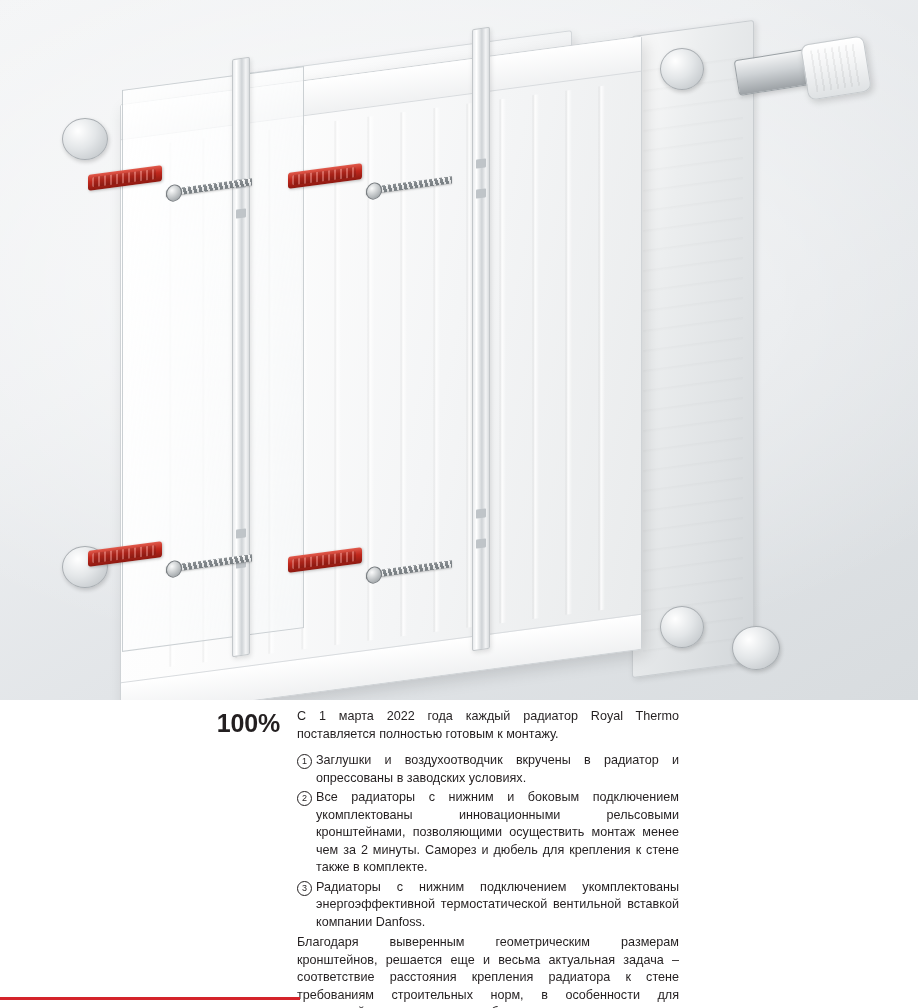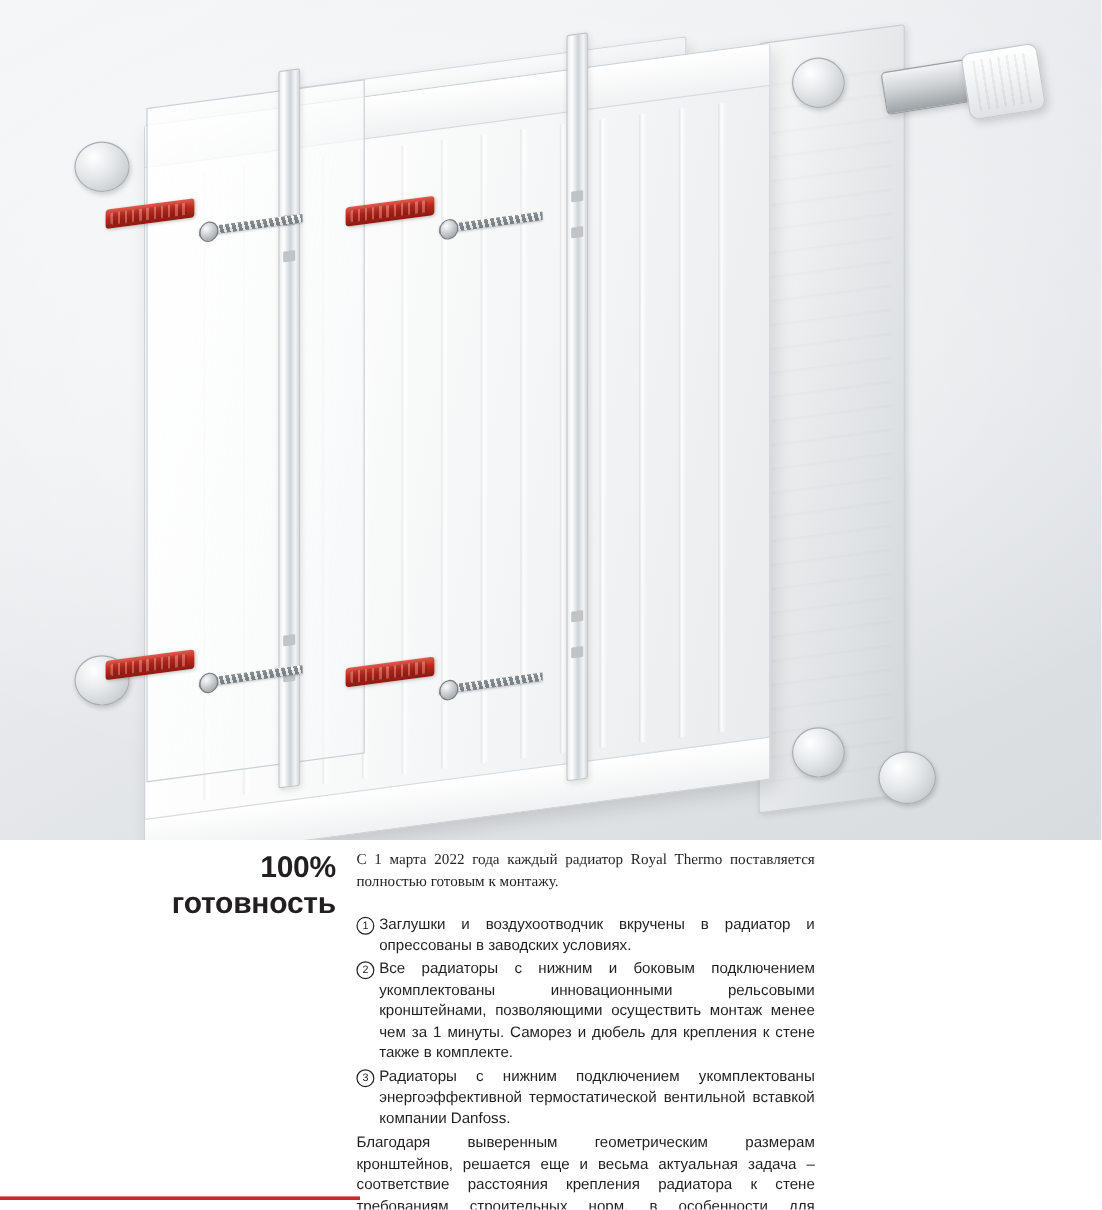--- a/index.html
+++ b/index.html
@@ -292,22 +292,21 @@
     position: absolute;
     left: 297px;
     top: 8px;
     width: 382px;
     color: #231f20;
     font-size: 12.6px;
     line-height: 17.5px;
   }
   .para {
     text-align: justify;
-    margin: 0 0 19px 0;
-    font-family: Liberation Serif, serif;
+    margin: 0 0 9px 0;
   }
   .num-item {
     display: flex;
     align-items: flex-start;
     margin: 0 0 2px 0;
   }
   .num-circle {
     flex: 0 0 auto;
     width: 13px;
     height: 13px;
@@ -399,34 +398,33 @@
     <div class="screw" style="left:306px; top:548px; width:86px;">
         <span class="thread"></span>
       </div>
   </div>
 </div>
 
 <div class="content">
 
   <div class="left-col">
     <div class="headline">100%</div>
-    <div class="headline">готовность</div>
   </div>
 
   <div class="right-col">
     <p class="para">С 1 марта 2022 года каждый радиатор Royal Thermo поставляется полностью готовым к монтажу.</p>
 
     <div class="num-item">
       <span class="num-circle">1</span>
       <span class="num-text">Заглушки и воздухоотводчик вкручены в радиатор и опрессованы в заводских условиях.</span>
     </div>
 
     <div class="num-item">
       <span class="num-circle">2</span>
-      <span class="num-text">Все радиаторы с нижним и боковым подключением укомплектованы инновационными рельсовыми кронштейнами, позволяющими осуществить монтаж менее чем за 1 минуты. Саморез и дюбель для крепления к стене также в комплекте.</span>
+      <span class="num-text">Все радиаторы с нижним и боковым подключением укомплектованы инновационными рельсовыми кронштейнами, позволяющими осуществить монтаж менее чем за 2 минуты. Саморез и дюбель для крепления к стене также в комплекте.</span>
     </div>
 
     <div class="num-item">
       <span class="num-circle">3</span>
       <span class="num-text">Радиаторы с нижним подключением укомплектованы энергоэффективной термостатической вентильной вставкой компании Danfoss.</span>
     </div>
 
     <p class="closing">Благодаря выверенным геометрическим размерам кронштейнов, решается еще и весьма актуальная задача – соответствие расстояния крепления радиатора к стене требованиям строительных норм, в особенности для помещений с повышенными требованиями к гигиене, таких как медицинские или детские учреждения.</p>
   </div>
 

